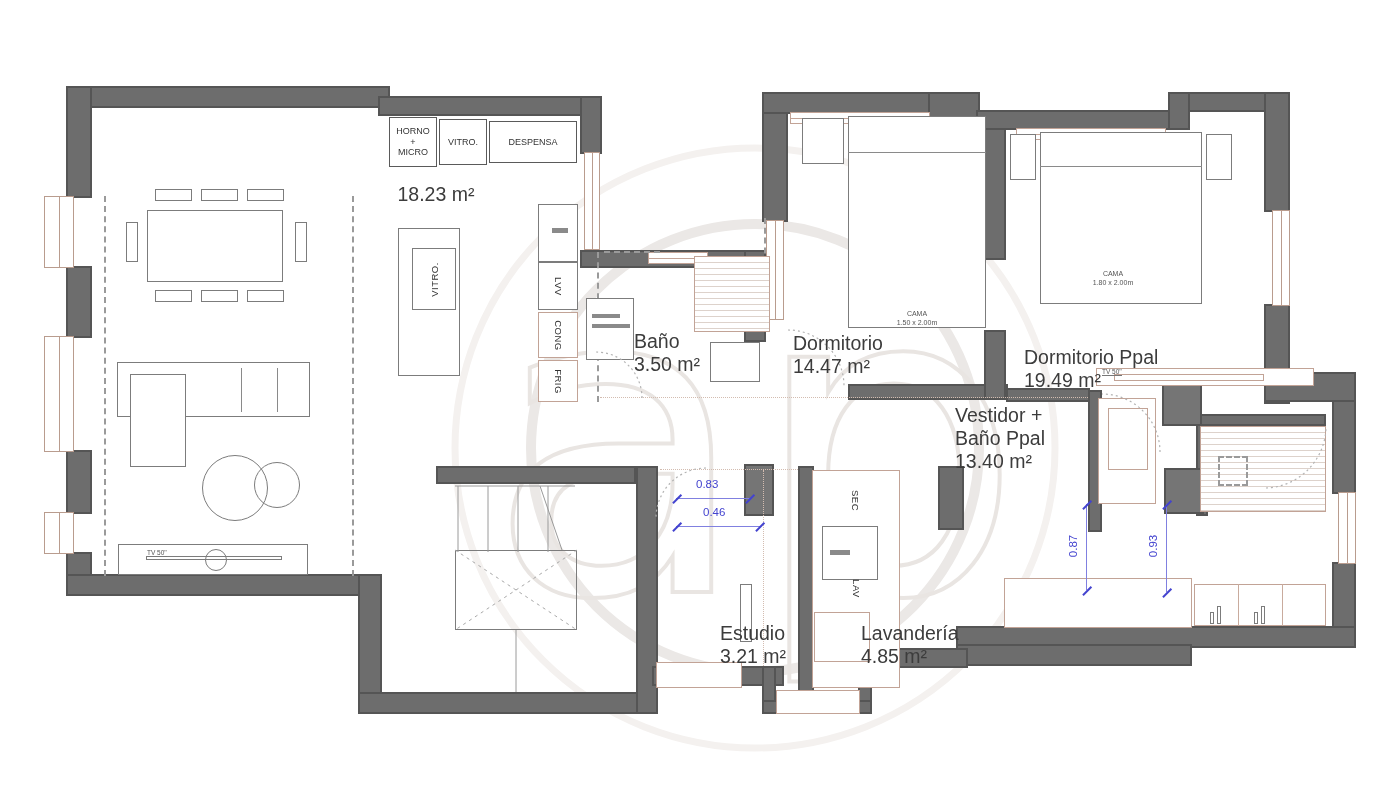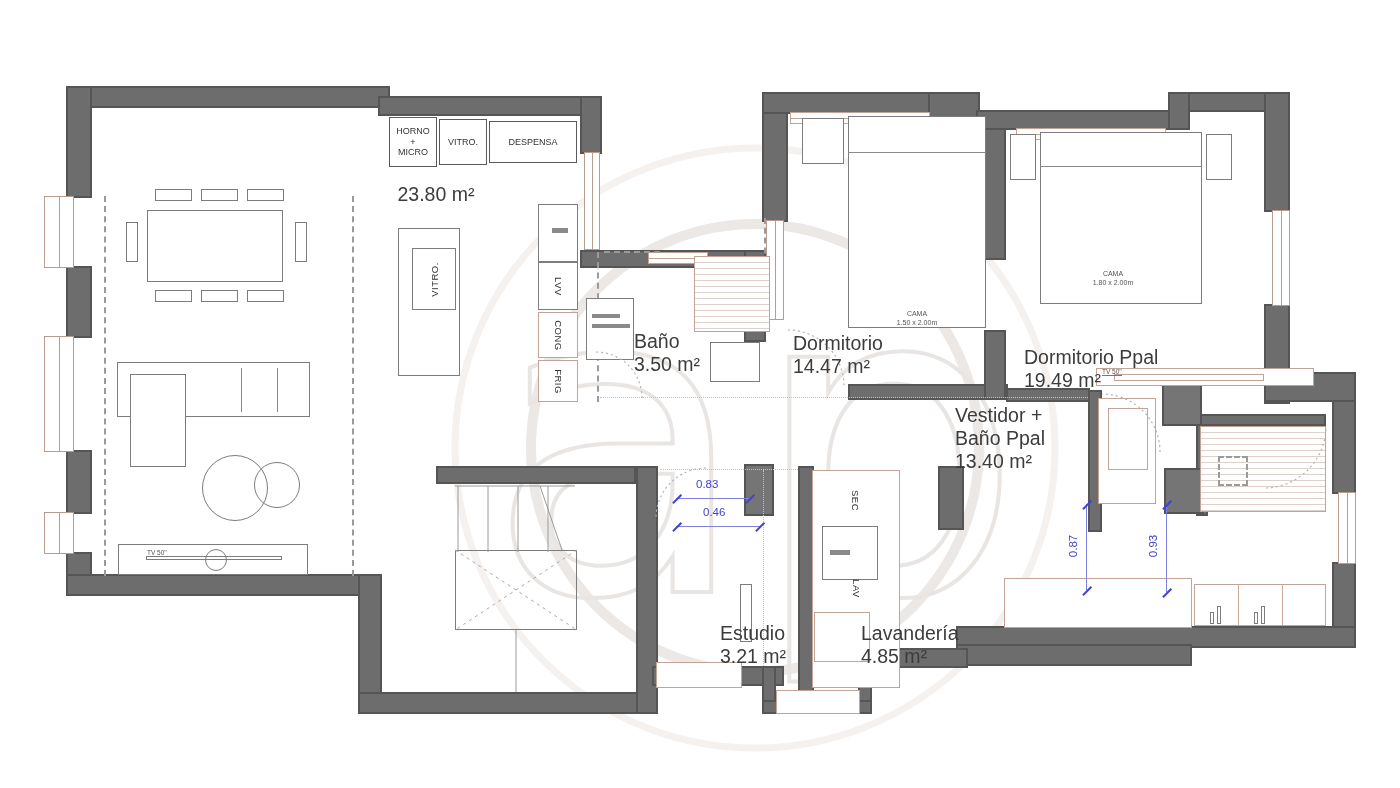--- a/index.html
+++ b/index.html
@@ -251,21 +251,21 @@
     <g stroke="#b3b3b3" stroke-width="1.2" fill="none" stroke-dasharray="2,3">
       <path d="M 642 398 A 46 46 0 0 0 596 352"></path>
       <path d="M 788 330 A 56 56 0 0 1 844 386"></path>
       <path d="M 706 468 A 50 50 0 0 0 656 518"></path>
       <path d="M 1160 452 A 58 58 0 0 0 1102 394"></path>
       <path d="M 1266 488 A 62 62 0 0 0 1326 428"></path>
     </g>
   </svg>
 
   <div class="roomlbl ctr" style="left:338px;top:160px;width:196px">
-    <br><span>23.80 m²</span>
+    <br><span>18.23 m²</span>
   </div>
   <div class="roomlbl" style="left:634px;top:330px">
     <span>Baño</span><br><span>3.50 m²</span>
   </div>
   <div class="roomlbl" style="left:793px;top:332px">
     <span>Dormitorio</span><br><span>14.47 m²</span>
   </div>
   <div class="roomlbl" style="left:1024px;top:346px">
     <span>Dormitorio Ppal</span><br><span>19.49 m²</span>
   </div>

